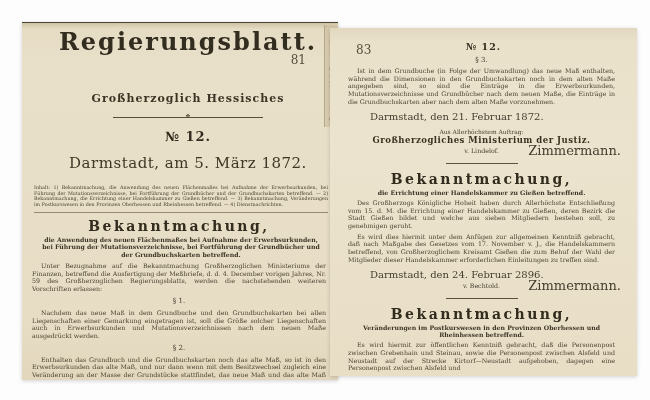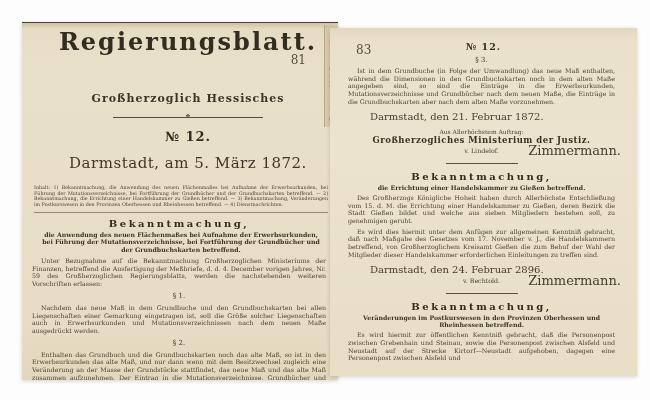--- a/index.html
+++ b/index.html
@@ -42,21 +42,21 @@
   .masthead-title{margin-top:4px;font-size:24px;font-weight:bold;letter-spacing:2px;color:#332d1f;}
   .ornament{margin:10px auto 0 auto;width:150px;height:5px;position:relative;}
   .ornament .bar{position:absolute;top:2px;left:0;right:0;height:1px;background:#564e3a;}
   .ornament .mid{position:absolute;top:-3px;left:50%;transform:translateX(-50%);font-size:6px;color:#564e3a;background:transparent;padding:0 2px;}
   .issue-no{margin-top:9px;font-size:13px;font-weight:bold;letter-spacing:1px;color:#322c1e;}
   .dateline-main{margin-top:10px;font-size:15px;letter-spacing:0.5px;color:#3e3726;}
   .inhalt{
     margin:13px 10px 0 -4px;font-size:4.8px;line-height:5.7px;text-align:justify;
     color:#4a4330;padding-bottom:4px;border-bottom:1px solid rgba(80,70,50,0.55);
   }
-  .ann-heading{font-size:10px;font-weight:bold;letter-spacing:2.5px;color:#322c1e;}
+  .ann-heading{font-size:14px;font-weight:bold;letter-spacing:2.5px;color:#322c1e;}
   .ann-subject{font-size:6.2px;font-weight:bold;line-height:7.4px;color:#3c3526;}
   .body-par{font-size:6.3px;line-height:7.7px;text-align:justify;text-indent:9px;color:#4a4331;}
   .sec-label{font-size:7px;margin-top:4px;}
   .lp-flow{margin-left:-6px;margin-right:12px;}
   .lp-flow .ann-heading{margin-top:5px;}
   .lp-flow .ann-subject{margin-top:2px;margin-left:6px;margin-right:2px;}
   .lp-flow .body-par{margin-top:4px;}
   .running-head{margin-top:13px;font-size:9.5px;font-weight:bold;letter-spacing:1px;color:#352f20;}
   .rp-flow{margin-left:18px;margin-right:22px;}
   .rp-flow .body-par{margin-top:3px;}

